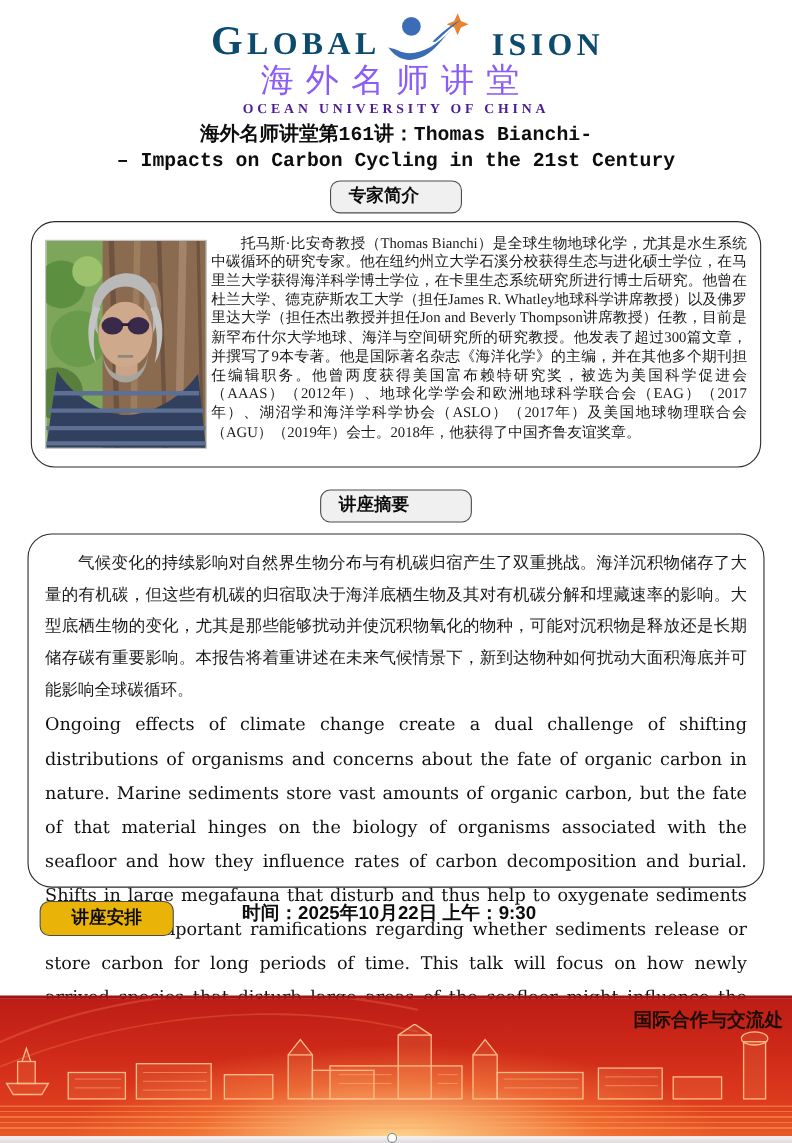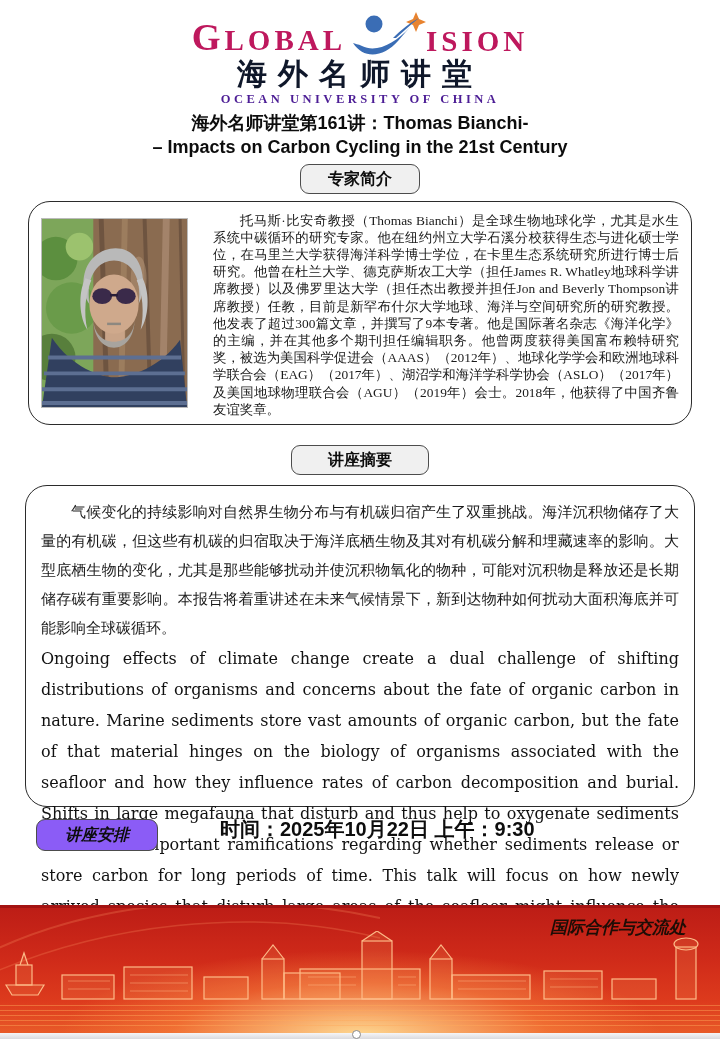--- a/index.html
+++ b/index.html
@@ -7,92 +7,92 @@
   .page {
     width:720px; height:1039px; margin:0 auto; background:#fff;
     font-family:"Liberation Sans", sans-serif; color:#111;
     display:flex; flex-direction:column; overflow:hidden; position:relative;
   }
   
   .logo-block { padding-top:6px; text-align:center; }
   .logo-row1 { display:flex; justify-content:center; align-items:flex-end; height:50px; }
   .logo-word {
     display:inline-block; font-family:"Liberation Serif", serif; font-weight:bold;
-    font-size:29px; letter-spacing:4px; color:#be185d; line-height:1;
+    font-size:29px; letter-spacing:4px; color:#0c4a6e; line-height:1;margin-left:21px;
   }
   .logo-word::first-letter { font-size:37px; }
   .logo-word.no-cap::first-letter { font-size:29px; }
   .logo-icon { width:92px; height:52px; margin:0 -4px -6px -8px; }
   .logo-row2 { margin-top:1px; }
   .logo-lectures {
     display:inline-block; font-family:"Liberation Serif", serif; font-weight:bold;
     font-size:38px; letter-spacing:9px; color:#3b3b44; line-height:1.05;
   }
   .logo-lectures::first-letter { font-size:47px; }
   .logo-cn {
-    margin-top:2px; font-family:"Liberation Serif", serif; font-weight:bold;
-    font-size:30px; letter-spacing:11px; color:#0f172a; line-height:1.05;
+    margin-top:2px; font-family:"Liberation Serif", serif; font-weight:normal;
+    font-size:30px; letter-spacing:11px; color:#8b5cf6; line-height:1.05;
   }
   .logo-univ {
     margin-top:2px; font-family:"Liberation Serif", serif; font-weight:bold;
     font-size:12.5px; letter-spacing:3.5px; color:#4c1d95;
   }
   
   .lecture-title {
     margin-top:4px; text-align:center; font-weight:bold; font-size:18px;
-    line-height:24px; color:#0d0d0d;
+    line-height:24px; color:#0d0d0d;font-family:Liberation Mono, monospace;
   }
   
   .badge-btn {
     display:block; margin:5px auto 0; width:auto; min-width:118px;
     background:#f0f0f0; border:1.6px solid #4c4c4c; border-radius:9px;
     padding:4px 16px; font-weight:bold; font-size:16px; color:#0d0d0d;
-    text-align:center; line-height:20px;
+    line-height:20px;
   }
   
   .round-box {
     margin:7px 28px 0; border:1.6px solid #2b2b2b; border-radius:22px;
     padding:10px 12px; background:#fff;
   }
-  .expert-box { height:224px; display:flex; gap:25px; }
+  .expert-box { height:224px; display:flex; gap:4px; }
   .expert-photo { flex:0 0 147px; height:190px; margin-top:6px; border:1px solid #bbb; }
   .expert-photo svg { width:100%; height:100%; display:block; }
   .bio-text {
     flex:1; font-family:"Liberation Serif", serif; font-size:13.4px;
     line-height:17.2px; text-align:justify; text-indent:2em; color:#1a1a1a;
   }
   .abstract-box { margin:10px 25px 0; height:322px; padding:12px 15px 25px; }
   .abstract-cn {
     font-family:"Liberation Serif", serif; font-size:15px; line-height:29px;
     text-align:justify; text-indent:2em; color:#1a1a1a;
   }
   .abstract-en {
     font-family:"DejaVu Serif", serif; font-size:16px; line-height:31px;
     text-align:justify; color:#111;
   }
   
   .schedule-row { margin-top:10px; display:flex; align-items:flex-start; }
   .schedule-btn {
-    margin:2px 0 0 36px; background:#8b5cf6; border:1.6px solid #4c4c4c;
+    margin:2px 0 0 36px; background:#eab308; border:1.6px solid #4c4c4c;
     border-radius:9px; padding:5px 28px; font-weight:bold; font-size:16px;
-    color:#0d0d0d; line-height:20px;font-style:italic;
-  }
-  .schedule-info { margin-left:62px; font-weight:bold; font-size:20px; line-height:25px; color:#0d0d0d;text-align:right; }
+    color:#0d0d0d; line-height:20px;
+  }
+  .schedule-info { margin-left:62px; font-weight:bold; font-size:17px; line-height:25px; color:#0d0d0d;text-align:right; }
   
   .footer-banner {
     margin-top:auto; position:relative; height:128px; overflow:hidden;
     background:
       radial-gradient(58% 95% at 50% 102%, rgba(255,222,150,0.95), rgba(255,150,70,0.40) 45%, rgba(255,120,50,0) 72%),
       linear-gradient(180deg,#bd1d16 0%, #cf2a19 40%, #dd3b1d 75%, #e85a28 100%);
     border-top:3px solid #a31312;
   }
   .footer-swirl { position:absolute; left:-40px; top:-30px; width:420px; height:120px; opacity:.25; }
   .footer-text {
-    position:absolute; top:8px; right:34px; text-align:center;
-    font-weight:bold; font-size:17px; line-height:23px; color:#1e0d06;font-style:italic;
+    position:absolute; top:8px; right:8px; text-align:center;
+    font-weight:bold; font-size:17px; line-height:23px; color:#1e0d06;
   }
   .skyline { position:absolute; left:0; bottom:24px; width:720px; height:78px; }
   .footer-stripes {
     position:absolute; left:0; bottom:6px; width:720px; height:22px;
     background:repeating-linear-gradient(180deg, rgba(255,170,90,0.55) 0 1px, rgba(0,0,0,0) 1px 5px);
     opacity:.8;
   }
   
   .bottom-strip {
     height:6px; background:linear-gradient(180deg,#f5f5f7,#dadade); position:relative;

